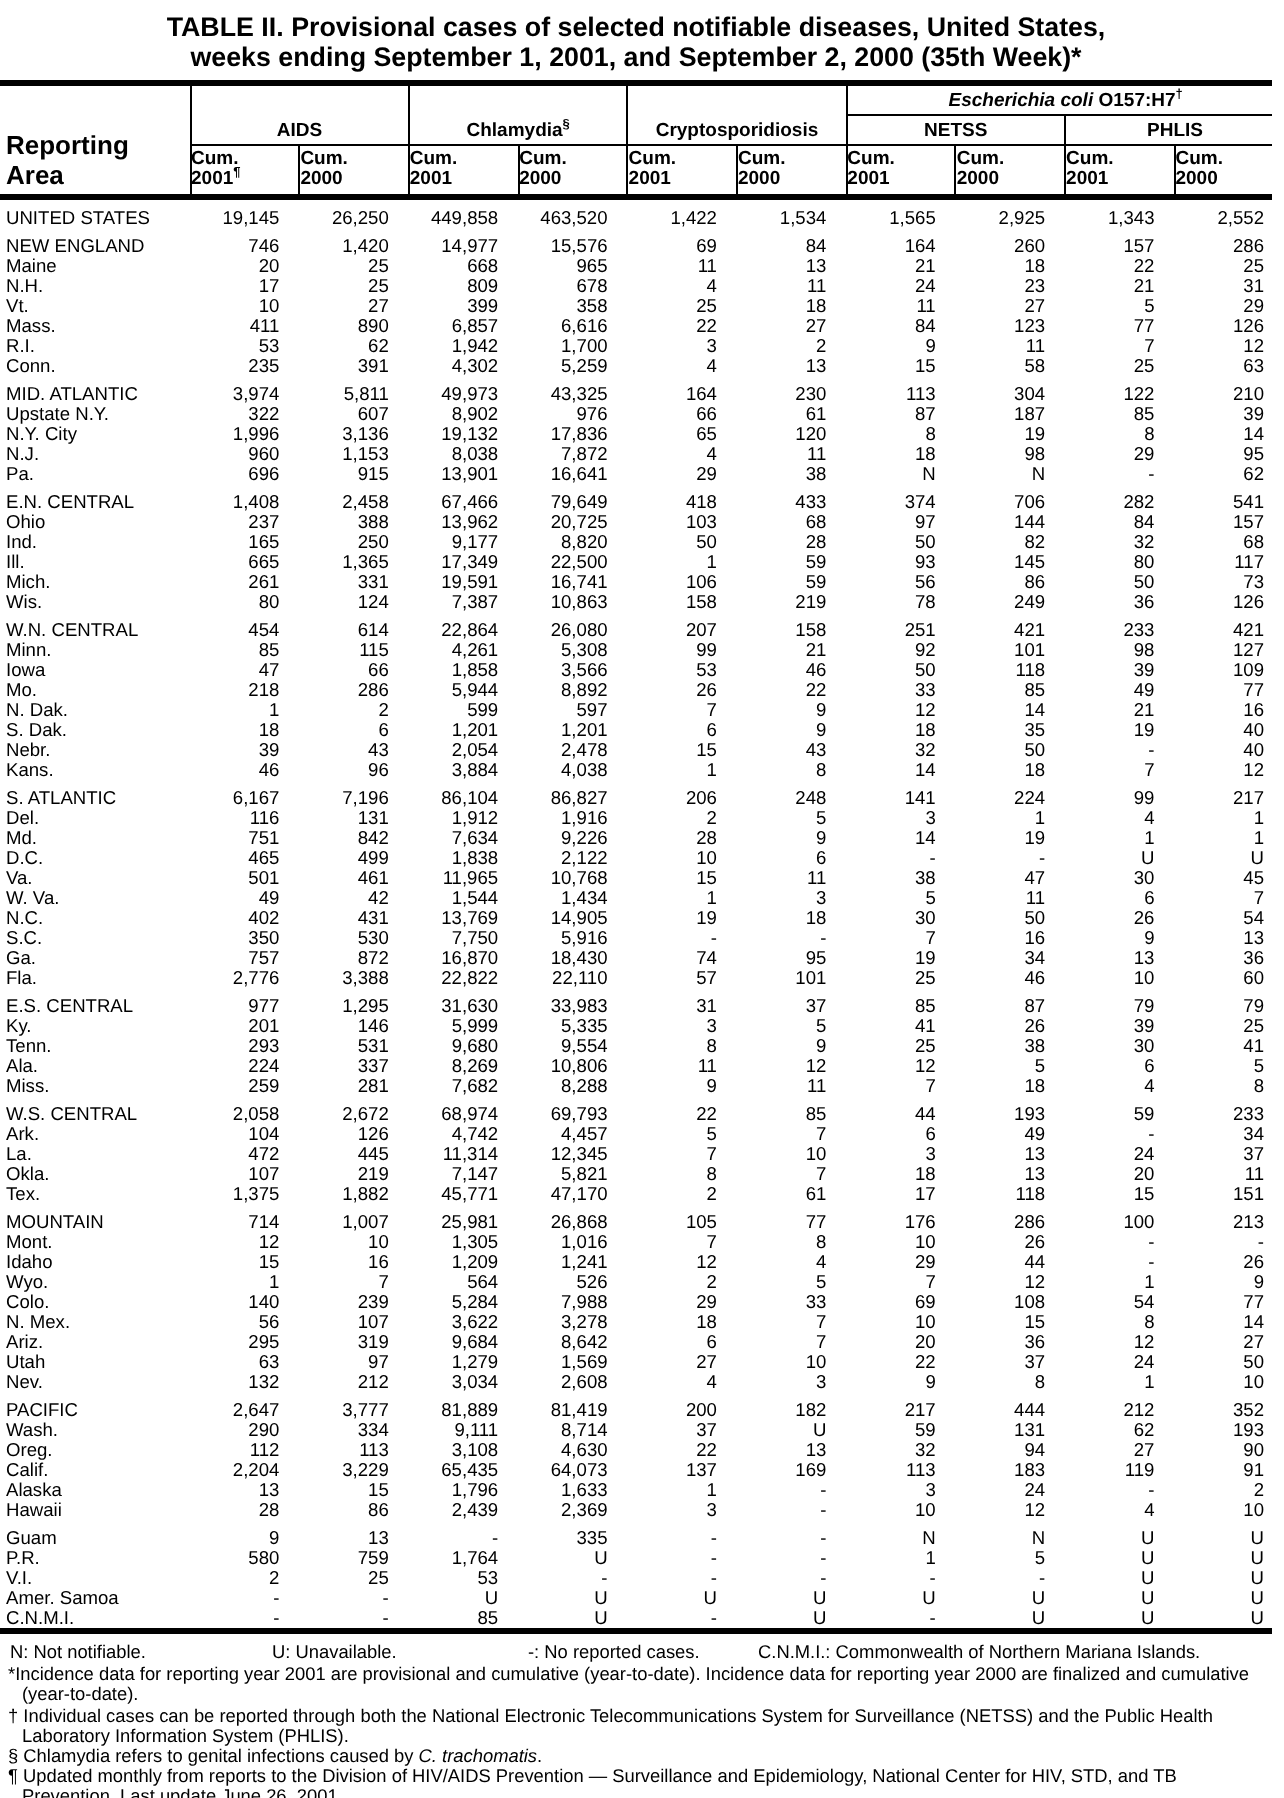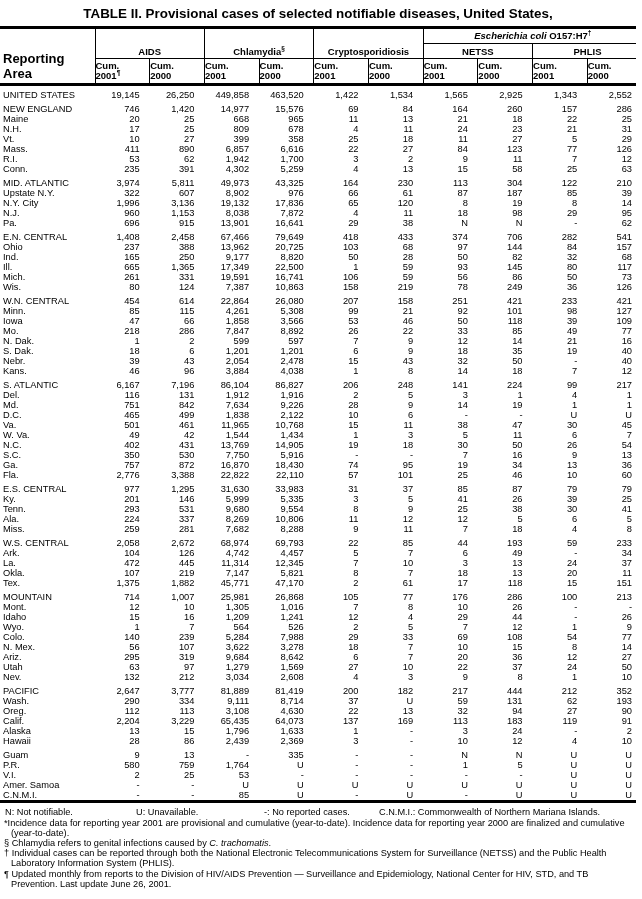--- a/index.html
+++ b/index.html
@@ -28,20 +28,21 @@
   .legend span { position:absolute; top:0; }
   .fnote { padding-left:7px; text-indent:-7px; }
   .fnote i, .ecoli i { font-style:italic; }
 </style>
 </head>
 <body>
 
 <div class="page">
   <div class="title">
     <div>TABLE II. Provisional cases of selected notifiable diseases, United States,</div>
+    <div>weeks ending September 1, 2001, and September 2, 2000 (35th Week)*</div>
   </div>
 
   <table>
     <colgroup>
       <col style="width:95px">
       <col style="width:54.7px">
         <col style="width:54.7px">
         <col style="width:54.7px">
         <col style="width:54.7px">
         <col style="width:54.7px">
@@ -390,21 +391,21 @@
           <td class="num">46</td>
           <td class="num">50</td>
           <td class="num">118</td>
           <td class="num">39</td>
           <td class="num">109</td>
         </tr>
         <tr>
           <td class="area">Mo.</td>
           <td class="num">218</td>
           <td class="num">286</td>
-          <td class="num">7,847</td>
+          <td class="num">5,944</td>
           <td class="num">8,892</td>
           <td class="num">26</td>
           <td class="num">22</td>
           <td class="num">33</td>
           <td class="num">85</td>
           <td class="num">49</td>
           <td class="num">77</td>
         </tr>
         <tr>
           <td class="area">N. Dak.</td>
@@ -983,18 +984,18 @@
 
   <div class="footnotes">
     <div class="legend" id="legend">
         <span style="left: 1px;">N: Not notifiable.</span>
         <span style="left: 132px;">U: Unavailable.</span>
         <span style="left: 260px;">-: No reported cases.</span>
         <span style="left: 375px;">C.N.M.I.: Commonwealth of Northern Mariana Islands.</span>
       </div>
     <div id="notes">
         <div class="fnote">*Incidence data for reporting year 2001 are provisional and cumulative (year-to-date). Incidence data for reporting year 2000 are finalized and cumulative (year-to-date).</div>
+        <div class="fnote">† Individual cases can be reported through both the National Electronic Telecommunications System for Surveillance (NETSS) and the Public Health Laboratory Information System (PHLIS).</div>
         <div class="fnote"><span>§ Chlamydia refers to genital infections caused by </span><i>C. trachomatis</i><span>.</span></div>
-        <div class="fnote">† Individual cases can be reported through both the National Electronic Telecommunications System for Surveillance (NETSS) and the Public Health Laboratory Information System (PHLIS).</div>
         <div class="fnote">¶ Updated monthly from reports to the Division of HIV/AIDS Prevention — Surveillance and Epidemiology, National Center for HIV, STD, and TB Prevention. Last update June 26, 2001.</div>
       </div>
   </div>
 </div>
 
 </body></html>

